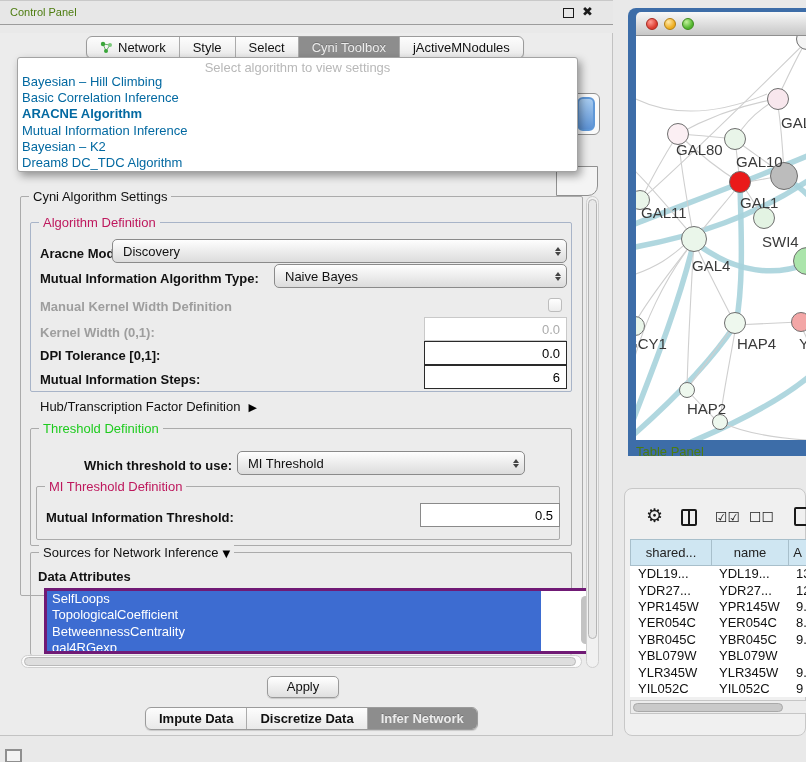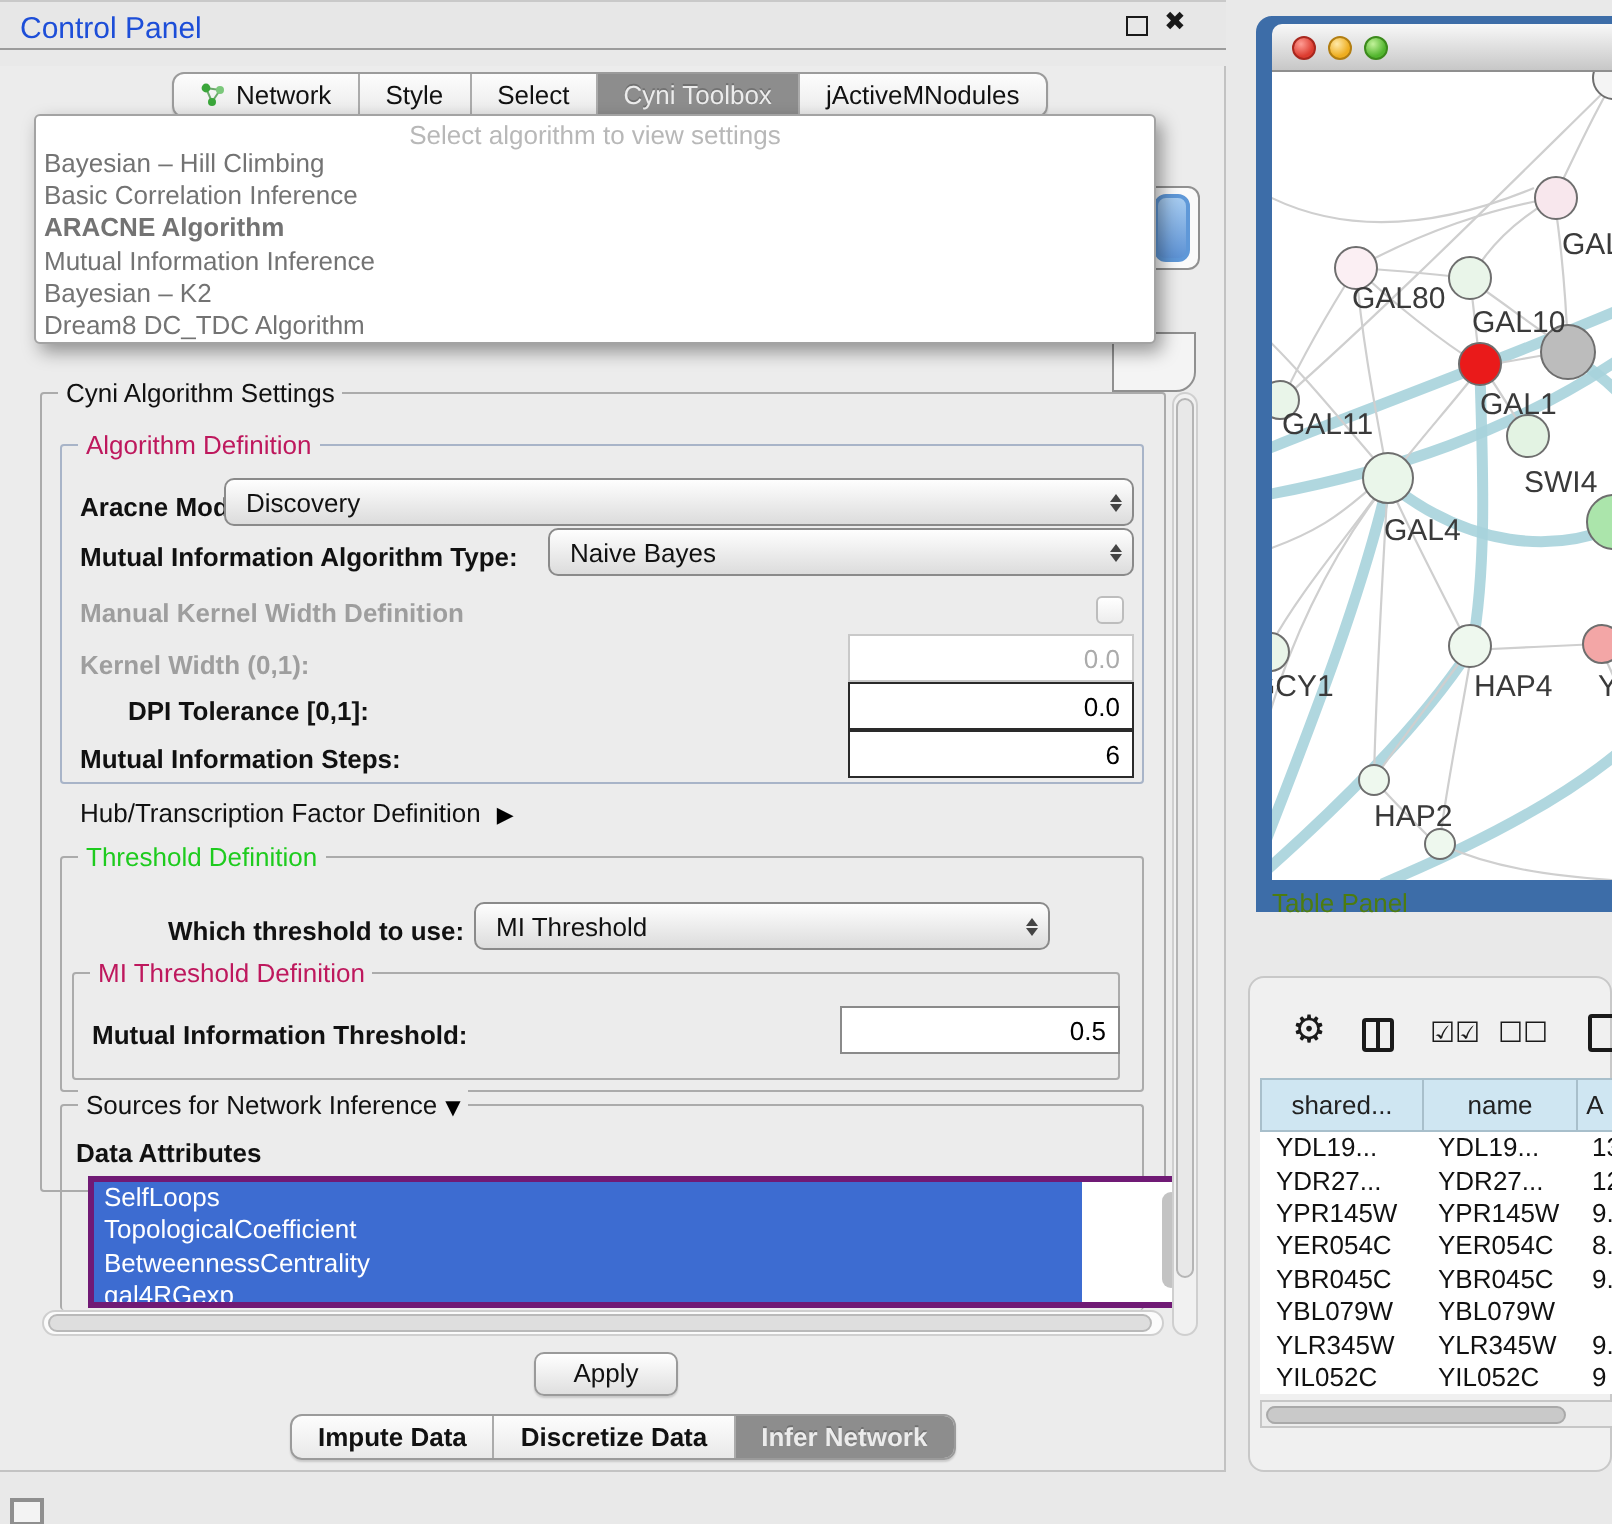--- a/index.html
+++ b/index.html
@@ -10,21 +10,21 @@
     position:relative;
     overflow:hidden;
     font-size:13px;
     color:#111;
   }
   .abs { position:absolute; }
 
   
   .cp-titlebar { left:0; top:7; width:613px; height:25px; background:#e7e7e7;
     border-top:1px solid #c9c9c9; border-bottom:1px solid #9c9c9c; }
-  .cp-title { position:absolute; left:10px; top:5px; font-size:15px; color:#1d4ed8;text-align:center; }
+  .cp-title { position:absolute; left:10px; top:5px; font-size:11px; color:#4d7c0f;text-align:center; }
   .float-box { position:absolute; left:563px; top:7px; width:11px; height:10px; border:1.5px solid #1a1a1a; background:transparent; }
   .close-x { position:absolute; left:582px; top:3px; font-size:13px; font-weight:bold; color:#1a1a1a; font-family:"DejaVu Sans", sans-serif; }
   .cp-body { left:0; top:33px; width:613px; height:702px; background:#ececec; border-right:1px solid #c2c2c2; }
   .cp-bottomline { left:0; top:735px; width:613px; height:1px; background:#c3c3c3; }
   .mini-square { left:5px; top:749px; width:17px; height:14px; border:2px solid #8f8f8f; background:#f3f3f3; }
 
   
   .seg-bar { display:flex; border:1px solid #9b9b9b; border-radius:6px; overflow:hidden; height:23px;
     background:linear-gradient(#fdfdfd,#e9e9e9); box-shadow:0 1px 1px rgba(0,0,0,.15); }
   .seg { display:flex; align-items:center; justify-content:center; padding:0 13px; font-size:13px;
@@ -33,21 +33,21 @@
   .seg.sel { background:#8d8d8d; color:#ececec; text-shadow:0 -1px 0 rgba(0,0,0,.2); }
   .top-tabs { left:86px; top:36px; }
   .bottom-tabs { left:145px; top:707px; }
   .bottom-tabs .seg { font-weight:bold; }
   .net-ico { width:13px; height:13px; margin-right:5px; }
 
   
   .popup { left:17px; top:57px; width:561px; height:115px; background:#ffffff;
     border:1px solid #a3a3a3; border-radius:3px; box-shadow:3px 4px 9px rgba(0,0,0,.38); z-index:50; }
   .popup .prompt { text-align:center; color:#b8b8b8; font-size:13px; padding-top:2px; height:16px; }
-  .popup .item { height:16.2px; line-height:16.2px; padding-left:4px; font-size:13px; color:#737373; }
+  .popup .item { height:16.2px; line-height:16.2px; padding-left:4px; font-size:13px; color:#0369a1; }
   .popup .item.bold { font-weight:bold; }
 
   
   .frag1 { left:560px; top:93px; width:40px; height:42px; border:1px solid #909090; border-radius:6px; background:#fafafa; z-index:4; }
   .frag1-btn { left:577px; top:97px; width:18px; height:34px; border:2px solid #5f98d8; border-radius:6px;
     background:linear-gradient(#a6cbf0,#5d92d4); z-index:5; }
   .frag2 { left:556px; top:166px; width:42px; height:30px; border:1px solid #909090; border-radius:0 0 10px 0; background:#f4f4f4; z-index:4; }
 
   
   .gbox { border:1px solid #ababab; border-radius:2px; }
@@ -194,21 +194,21 @@
   <span class="val">Naive Bayes</span>
   <span class="spin">
       <i class="up"></i>
       <i class="dn"></i>
     </span>
 </div>
 <span class="abs lbl dis" style="left:40px; top:299px;">Manual Kernel Width Definition</span>
 <div class="abs checkbox" style="left:548px; top:298px;"></div>
 <span class="abs lbl dis" style="left:40px; top:325px;">Kernel Width (0,1):</span>
 <div class="abs tinput dis" style="left:424px; top:317px; width:143px;">0.0</div>
-<span class="abs lbl" style="left:40px; top:348px;margin-left:24px;">DPI Tolerance [0,1]:</span>
+<span class="abs lbl" style="left:40px; top:348px;">DPI Tolerance [0,1]:</span>
 <div class="abs tinput en" style="left:424px; top:341px; width:143px;">0.0</div>
 <span class="abs lbl" style="left:40px; top:372px;">Mutual Information Steps:</span>
 <div class="abs tinput en" style="left:424px; top:365px; width:143px;">6</div>
 
 <span class="abs lbl plain" style="left:40px; top:399px;">
   <span>Hub/Transcription Factor Definition</span><span class="hub-arrow">▶</span>
 </span>
 
 <div class="abs gbox" style="left:30px; top:428px; width:542px; height:118px;">
   <span class="legend green">Threshold Definition</span>

